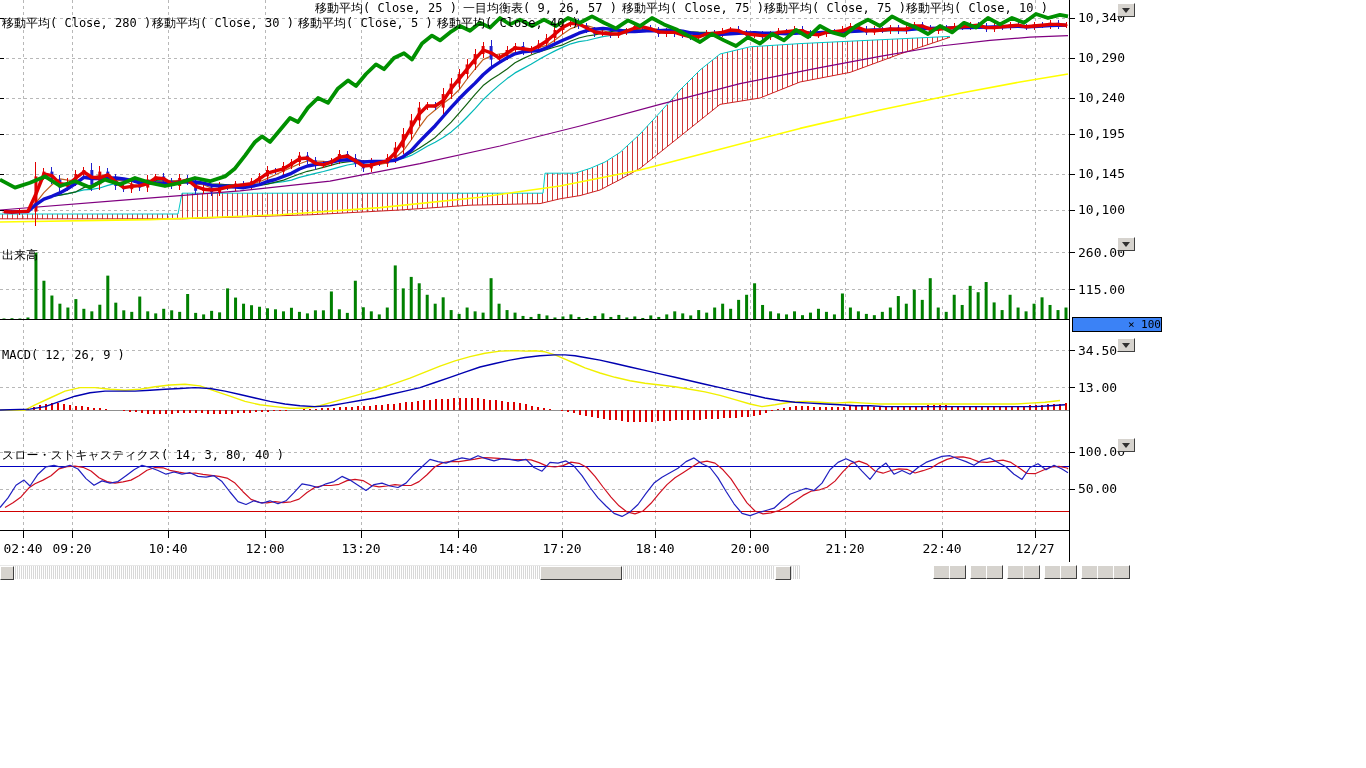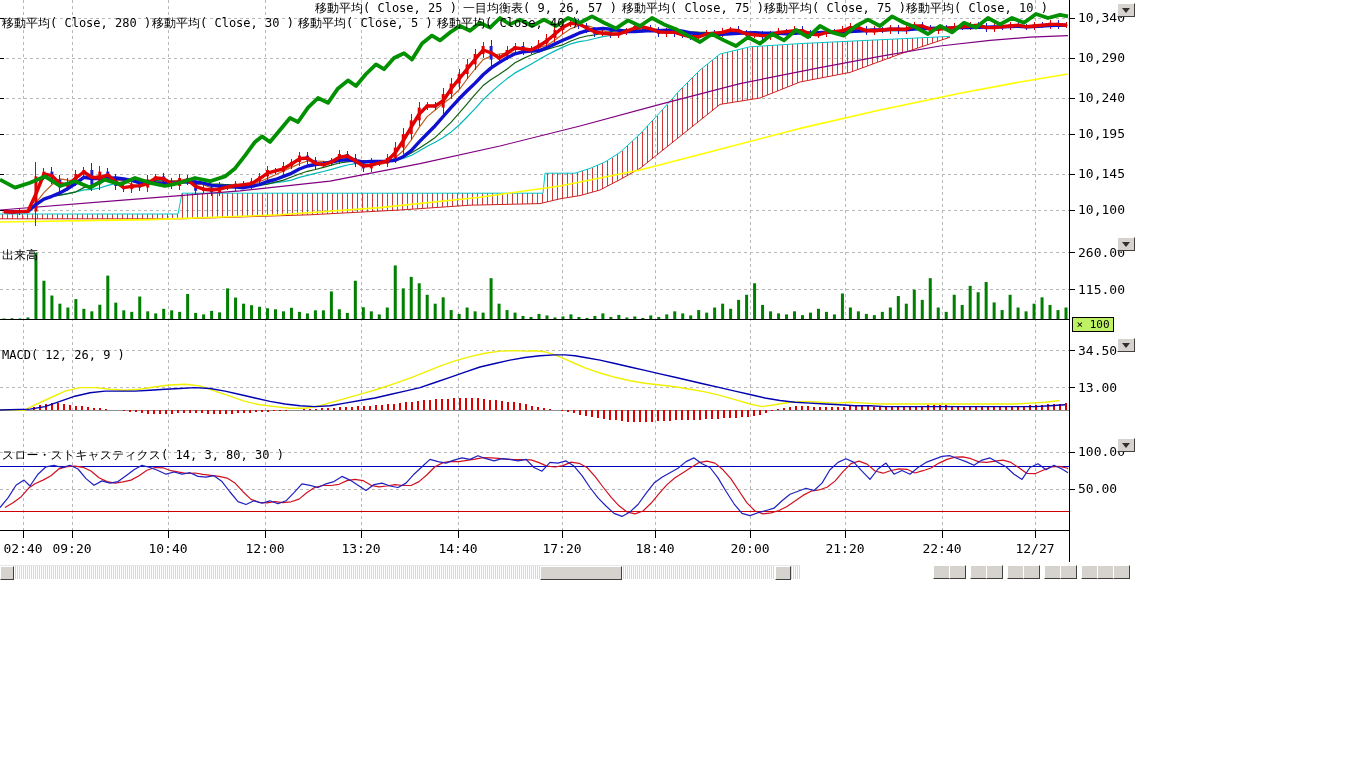--- a/index.html
+++ b/index.html
@@ -8,21 +8,21 @@
   .hdr-item{position:absolute;font-size:12px;line-height:14px;white-space:pre;background:transparent;}
   .panel-title{position:absolute;font-size:12px;line-height:14px;white-space:pre;margin-top:14px;}
   #chart-svg{position:absolute;left:0;top:0;}
   .dd-btn{position:absolute;width:16px;height:12px;background:#d6d3ce;
           border-top:1px solid #fff;border-left:1px solid #fff;
           border-right:1px solid #404040;border-bottom:1px solid #404040;
           display:flex;align-items:center;justify-content:center;cursor:pointer;}
   .dd-tri{width:0;height:0;border-left:4px solid transparent;border-right:4px solid transparent;
           border-top:5px solid #303030;}
   .x100{position:absolute;left:1072px;top:317px;width:40px;height:13px;border:1px solid #000;
-        background:#bef264;font-size:11px;line-height:13px;text-align:center;white-space:pre;}
+        background:#3b82f6;font-size:11px;line-height:13px;text-align:right;white-space:pre;padding-left:48px;}
   .scrollbar{position:absolute;left:0;top:565px;width:800px;height:13px;
              background:repeating-linear-gradient(90deg,#fff 0 1px,#d8d8d8 1px 2px);
              border-top:1px solid #e8e8e8;}
   .sb-btn{position:absolute;top:0;height:12px;background:#d6d3ce;
           border-top:1px solid #fff;border-left:1px solid #fff;
           border-right:1px solid #404040;border-bottom:1px solid #404040;cursor:pointer;}
   .sb-thumb{position:absolute;left:540px;top:0;width:80px;height:12px;background:#d6d3ce;
           border-top:1px solid #fff;border-left:1px solid #fff;
           border-right:1px solid #404040;border-bottom:1px solid #404040;cursor:pointer;}
   .minibar{position:absolute;top:565px;left:0;height:13px;}
@@ -930,21 +930,21 @@
   <div class="hdr-item" style="left:622px;top:1px">移動平均( Close, 75 )</div>
   <div class="hdr-item" style="left:764px;top:1px">移動平均( Close, 75 )</div>
   <div class="hdr-item" style="left:906px;top:1px">移動平均( Close, 10 )</div>
   <div class="hdr-item" style="left:2px;top:16px">移動平均( Close, 280 )</div>
   <div class="hdr-item" style="left:152px;top:16px">移動平均( Close, 30 )</div>
   <div class="hdr-item" style="left:298px;top:16px">移動平均( Close, 5 )</div>
   <div class="hdr-item" style="left:437px;top:16px">移動平均( Close, 40 )</div>
 
   <div class="panel-title" style="left:2px;top:234px">出来高</div>
   <div class="panel-title" style="left:2px;top:334px">MACD( 12, 26, 9 )</div>
-  <div class="panel-title" style="left:2px;top:434px">スロー・ストキャスティクス( 14, 3, 80, 30 )</div>
+  <div class="panel-title" style="left:2px;top:434px">スロー・ストキャスティクス( 14, 3, 80, 40 )</div>
 
   <div class="x100">× 100</div>
 
   <div class="dd-btn" style="left:1117px;top:3px">
       <span class="dd-tri"></span>
     </div>
   <div class="dd-btn" style="left:1117px;top:237px">
       <span class="dd-tri"></span>
     </div>
   <div class="dd-btn" style="left:1117px;top:338px">

